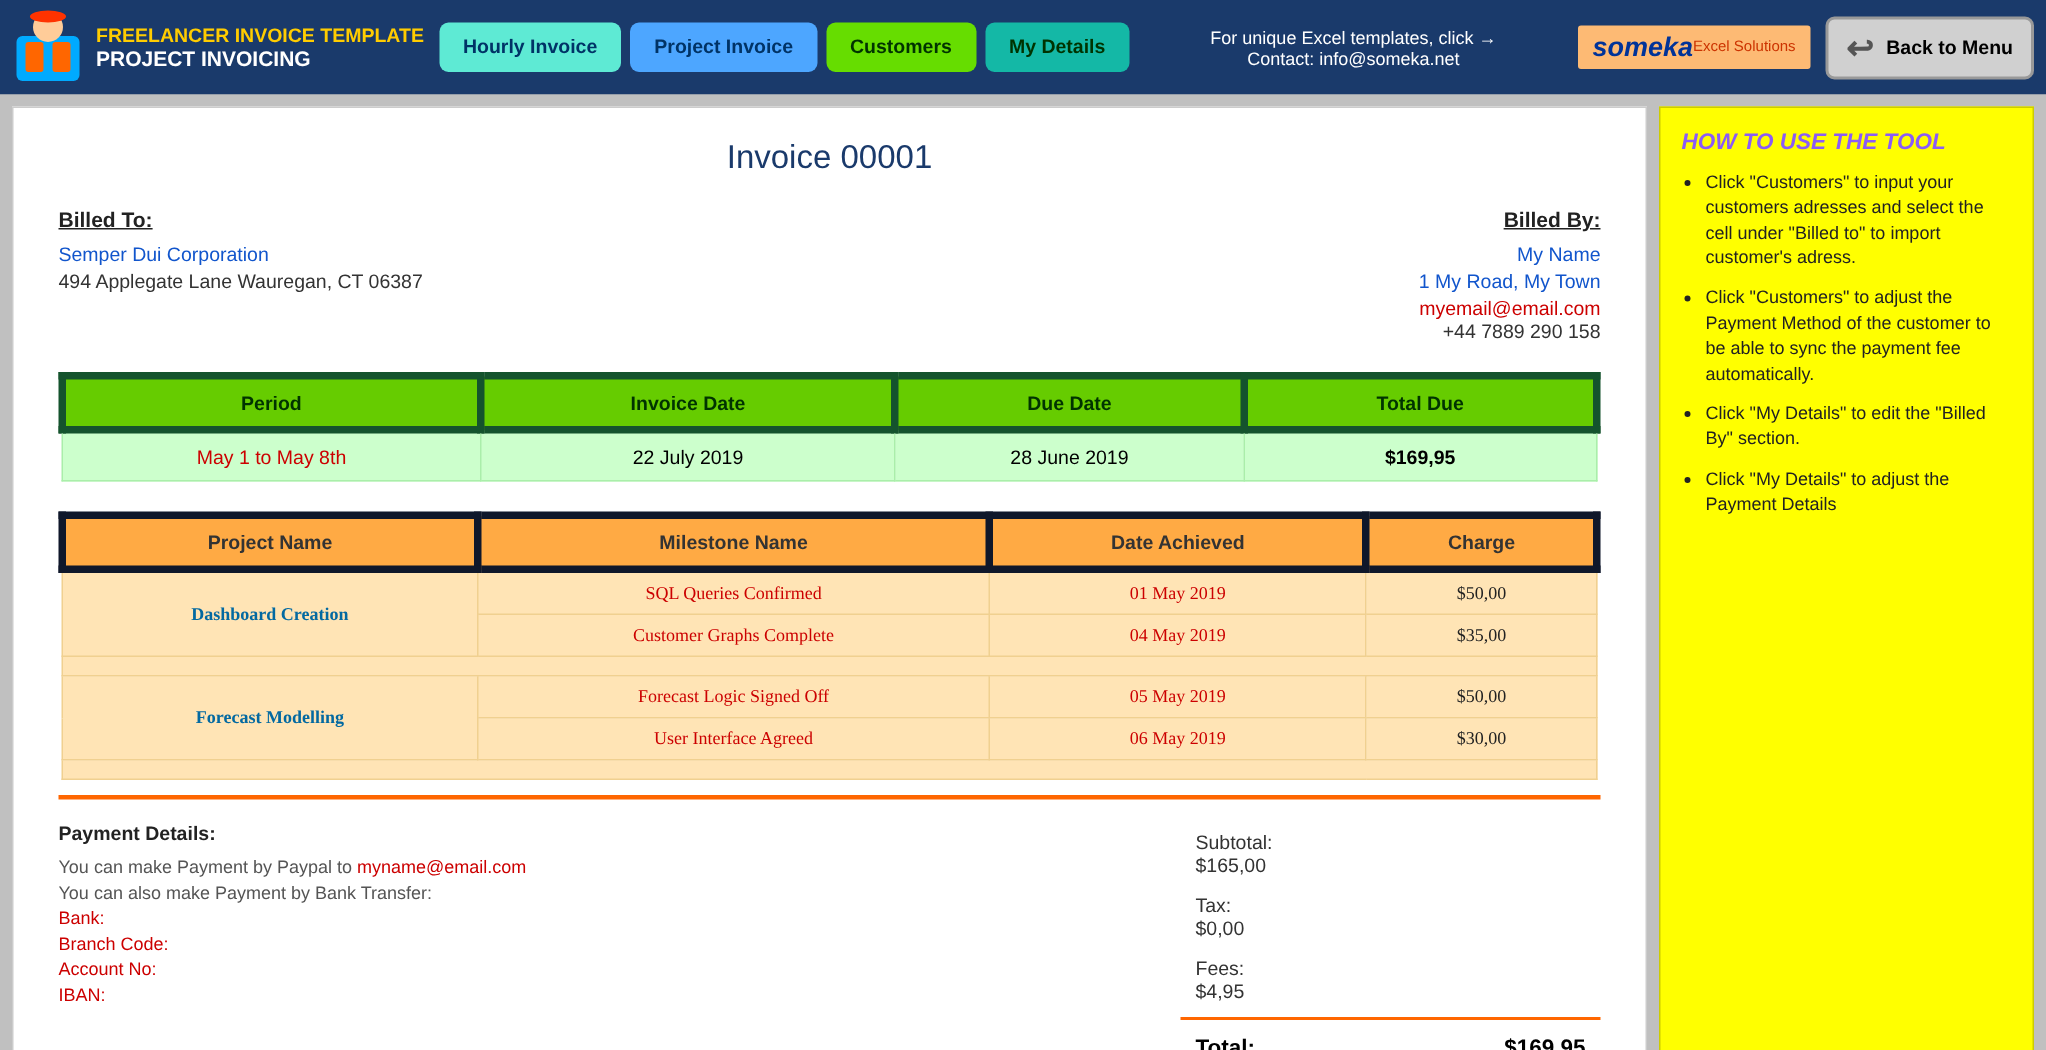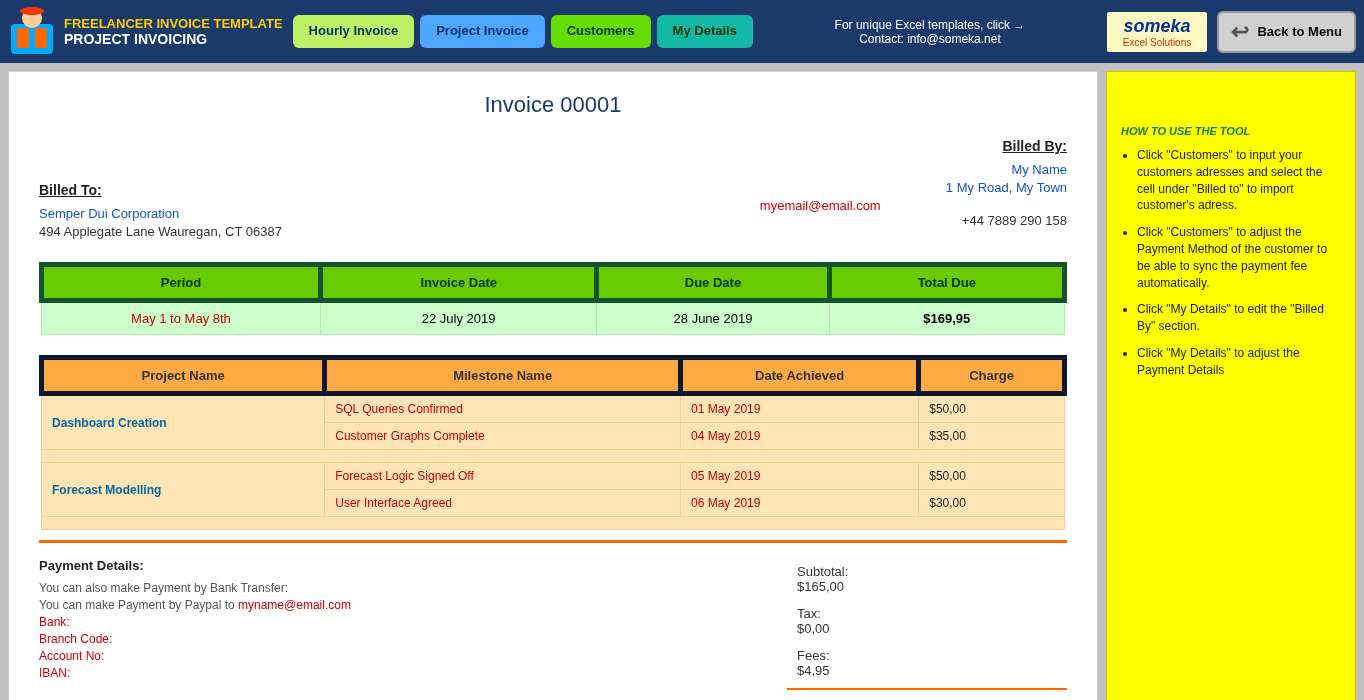--- a/index.html
+++ b/index.html
@@ -49,36 +49,36 @@
     .nav-btn {
       padding: 8px 16px;
       border: none;
       border-radius: 6px;
       font-weight: bold;
       font-size: 13px;
       cursor: pointer;
       text-align: center;
       line-height: 1.3;
     }
-    .nav-btn-hourly { background: #bef264; color: #003366; }
+    .nav-btn-hourly { background: #5eead4; color: #003366; }
     .nav-btn-project { background: #4da6ff; color: #003366; }
     .nav-btn-customers { background: #66dd00; color: #003300; }
     .nav-btn-mydetails { background: #14b8a6; color: #003300; }
     .header-center {
       flex: 1;
       text-align: center;
       color: white;
       font-size: 12px;
       padding: 0 10px;
     }
     .someka-logo {
-      background: #fef9c3;
+      background: #fdba74;
       padding: 4px 10px;
       display: flex;
-      flex-direction: column;
+      flex-direction: row;
       align-items: center;
       border-radius: 2px;
       min-width: 100px;
     }
     .someka-name { color: #003399; font-size: 18px; font-weight: bold; font-style: italic; }
     .someka-sub { color: #cc3300; font-size: 10px; }
     .back-btn {
       display: flex;
       align-items: center;
       background: #d0d0d0;
@@ -115,35 +115,35 @@
       text-align: center;
       font-size: 22px;
       color: #1a3a6b;
       margin-bottom: 20px;
     }
     .billing-section {
       display: flex;
       justify-content: space-between;
       margin-bottom: 20px;
     }
-    .billed-to { width: 48%; margin-top: 44px; }
+    .billed-to { width: 48%; }
     .billed-by { width: 48%; text-align: right; }
     .billing-label {
       font-weight: bold;
       text-decoration: underline;
       font-size: 14px;
       color: #222;
       margin-bottom: 8px;
     }
     .billed-to .company-name { color: #1155cc; font-size: 13px; }
     .billed-to .address { color: #333; font-size: 13px; margin: 3px 0; }
     .billed-to .email { color: #cc0000; font-size: 13px; margin-top: 10px; }
     .billed-by .name { color: #1155cc; font-size: 13px; }
     .billed-by .address { color: #1155cc; font-size: 13px; margin: 3px 0; }
-    .billed-by .email { color: #cc0000; font-size: 13px; text-align: center; }
+    .billed-by .email { color: #cc0000; font-size: 13px; }
     .billed-by .phone { color: #333; font-size: 13px; }
 
     
     .meta-table {
       width: 100%;
       border-collapse: collapse;
       margin-bottom: 20px;
     }
     .meta-table th {
       background: #66cc00;
@@ -175,22 +175,24 @@
       color: #333;
       font-weight: bold;
       padding: 8px 10px;
       text-align: center;
       border: 5px solid #0f172a;
       font-size: 13px;
     }
     .project-table td {
       background: #ffe4b5;
       padding: 6px 10px;
+      text-align: center;
       border: 1px solid #f0d090;
       font-size: 12px;
+      font-family: Liberation Serif, serif;
     }
     .project-table .project-name-cell {
       font-weight: bold;
       color: #0369a1;
     }
     .project-table .milestone-cell { color: #cc0000; }
     .project-table .date-cell { color: #cc0000; }
     .project-table .charge-cell { color: #222; }
     .orange-line {
       height: 3px;
@@ -243,24 +245,23 @@
     
     .sidebar {
       width: 250px;
       background: #ffff00;
       padding: 14px;
       border: 1px solid #cccc00;
     }
     .sidebar-title {
       font-weight: bold;
       font-style: italic;
-      font-size: 11px;
-      color: #15803d;
+      font-size: 15px;
+      color: #8b5cf6;
       margin-bottom: 10px;
-      margin-top: 39px;
     }
     .sidebar ul {
       list-style: disc;
       padding-left: 16px;
     }
     .sidebar ul li {
       font-size: 12px;
       color: #222;
       margin-bottom: 10px;
       line-height: 1.4;
@@ -394,24 +395,24 @@
             <td style="background:#ffe4b5;height:6px;" colspan="4"></td>
           </tr>
         </tbody>
     </table>
 
     <div class="orange-line"></div>
 
     <div class="bottom-section">
       <div class="payment-details">
         <div class="pd-title">Payment Details:</div>
-        <div class="pd-line">You can also make Payment by Bank Transfer:</div>
         <div class="pd-line">
           <span>You can make Payment by Paypal to </span><span class="pd-email">myname@email.com</span>
         </div>
+        <div class="pd-line">You can also make Payment by Bank Transfer:</div>
         <div class="pd-label">Bank:</div>
         <div class="pd-label">Branch Code:</div>
         <div class="pd-label">Account No:</div>
         <div class="pd-label">IBAN:</div>
       </div>
 
       <div class="totals-section">
         <div class="totals-row">
           <span class="label">Subtotal:</span>
           <span class="value">$165,00</span>

